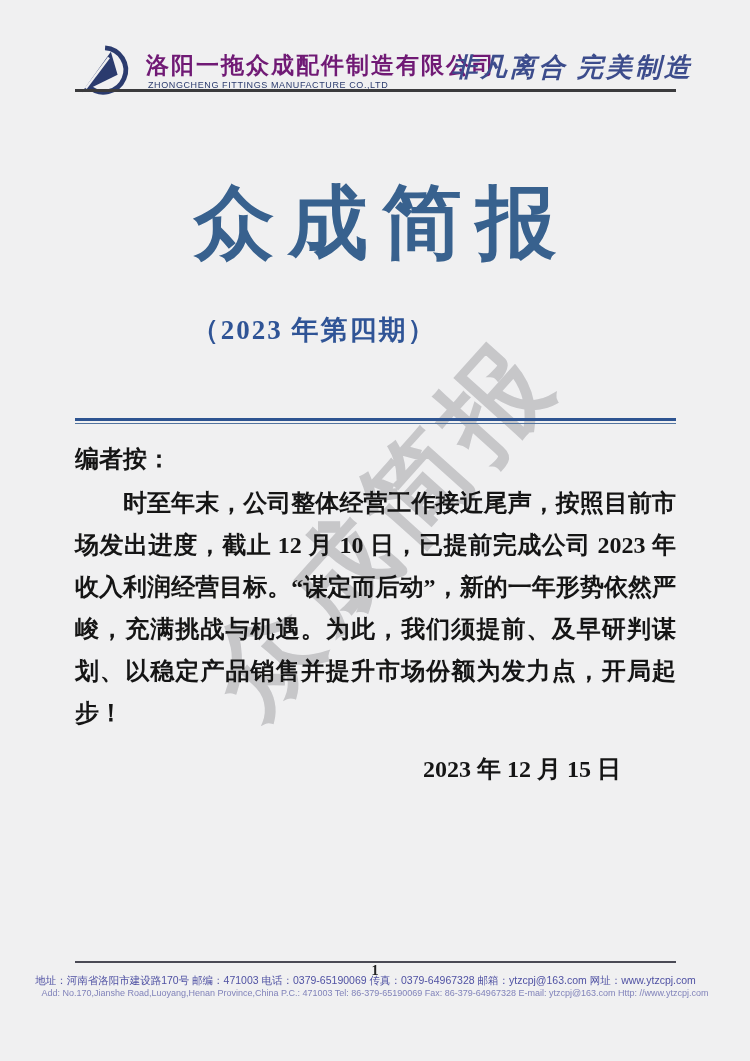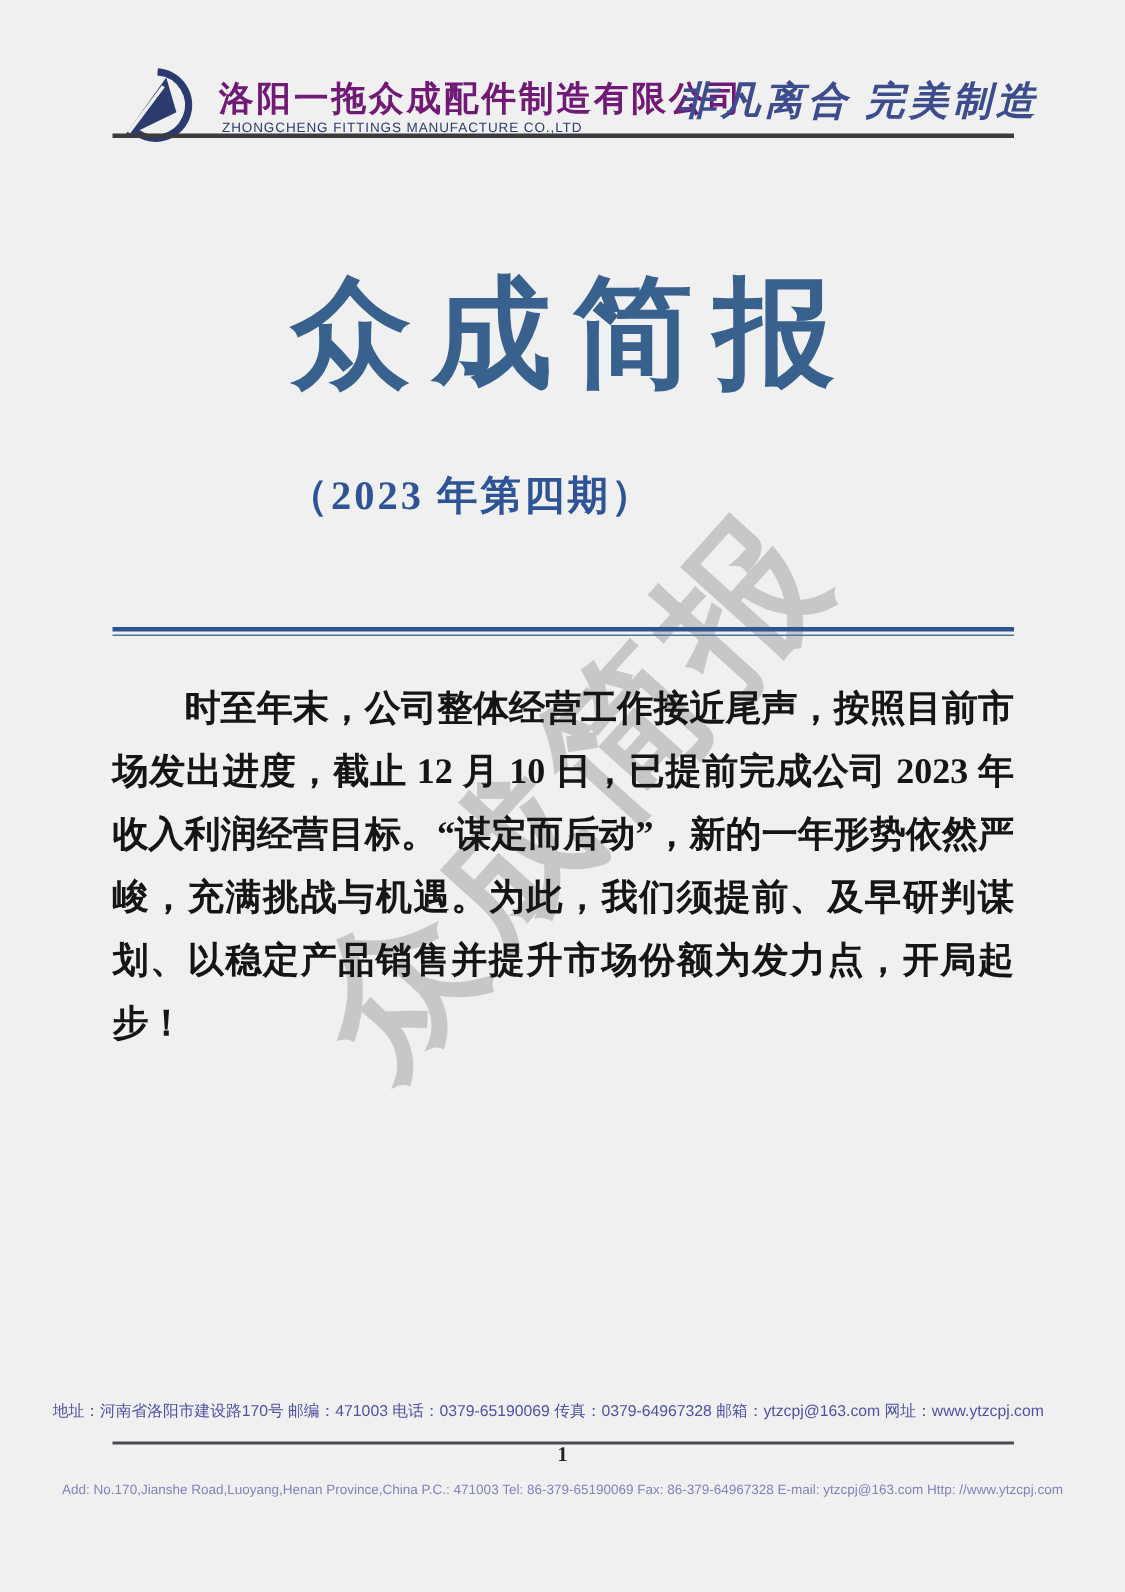--- a/index.html
+++ b/index.html
@@ -70,21 +70,21 @@
   .sign-block{margin-top:14px;text-align:right;padding-right:55px;}
   .sign-line{font-size:24px;font-weight:600;line-height:42px;}
 
   
   .footer-rule{left:75px;top:961px;width:601px;height:2px;background:#4a4a55;z-index:2;}
   .pageno{
     left:0;top:963px;width:750px;text-align:center;
     font-size:14px;font-weight:700;color:#222;z-index:2;
   }
   .contact-zh{
-    left:0;top:934px;width:731px;text-align:center;
+    left:0;top:974px;width:731px;text-align:center;
     font-family:"Liberation Sans","DejaVu Sans",sans-serif;
     font-size:10.5px;color:#4f51a3;white-space:nowrap;z-index:2;
   }
   .contact-en{
     left:0;top:988px;width:750px;text-align:center;
     font-family:"Liberation Sans","DejaVu Sans",sans-serif;
     font-size:9px;color:#8183ba;white-space:nowrap;z-index:2;
   }
 </style>
 </head>
@@ -103,21 +103,23 @@
 <div class="abs slogan">非凡离合 完美制造</div>
 <div class="abs header-rule"></div>
 
 <div class="abs title">众成简报</div>
 <div class="abs issue">（2023 年第四期）</div>
 <div class="abs blue-rule"></div>
 
 <div class="abs watermark">众成简报</div>
 
 <main class="abs article">
+  <div class="editor-label">编者按：</div>
   <p class="body-text">时至年末，公司整体经营工作接近尾声，按照目前市场发出进度，截止 12 月 10 日，已提前完成公司 2023 年收入利润经营目标。“谋定而后动”，新的一年形势依然严峻，充满挑战与机遇。为此，我们须提前、及早研判谋划、以稳定产品销售并提升市场份额为发力点，开局起步！</p>
   <div class="sign-block">
+    <div class="sign-line">2023 年 12 月 15 日</div>
   </div>
 </main>
 
 <div class="abs footer-rule"></div>
 <div class="abs pageno">1</div>
 <div class="abs contact-zh">地址：河南省洛阳市建设路170号  邮编：471003  电话：0379-65190069  传真：0379-64967328  邮箱：ytzcpj@163.com  网址：www.ytzcpj.com</div>
 <div class="abs contact-en">Add: No.170,Jianshe Road,Luoyang,Henan Province,China   P.C.: 471003   Tel: 86-379-65190069   Fax: 86-379-64967328   E-mail: ytzcpj@163.com   Http: //www.ytzcpj.com</div>
 
 </body></html>

